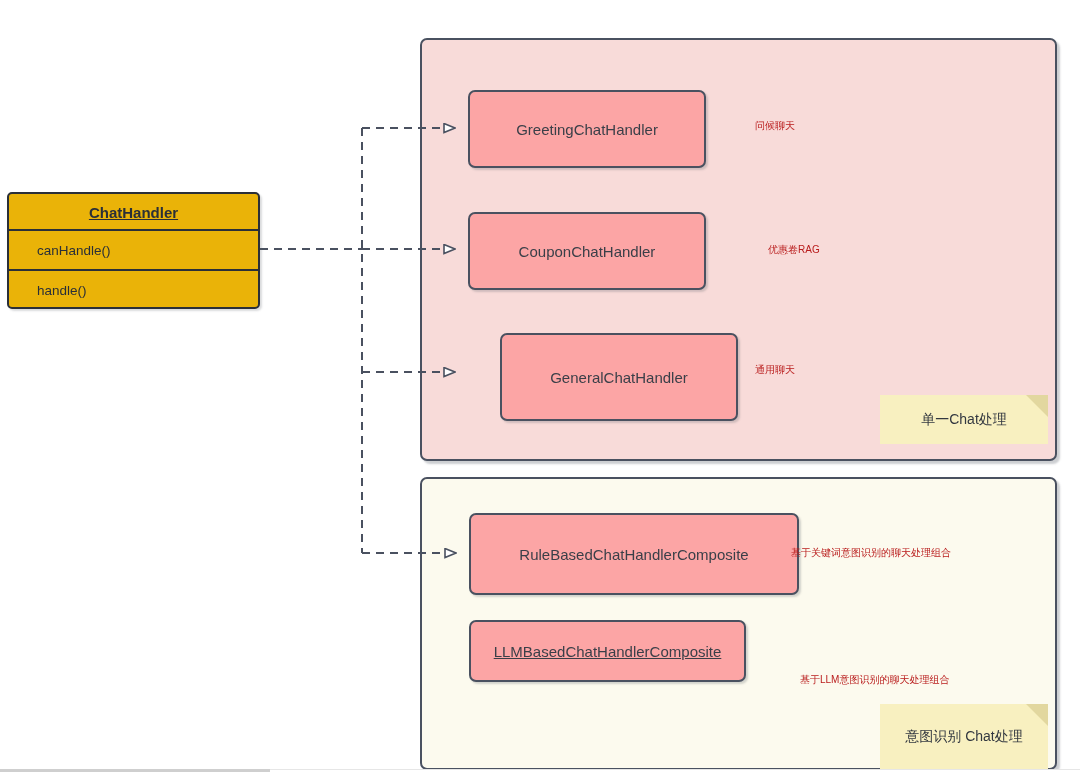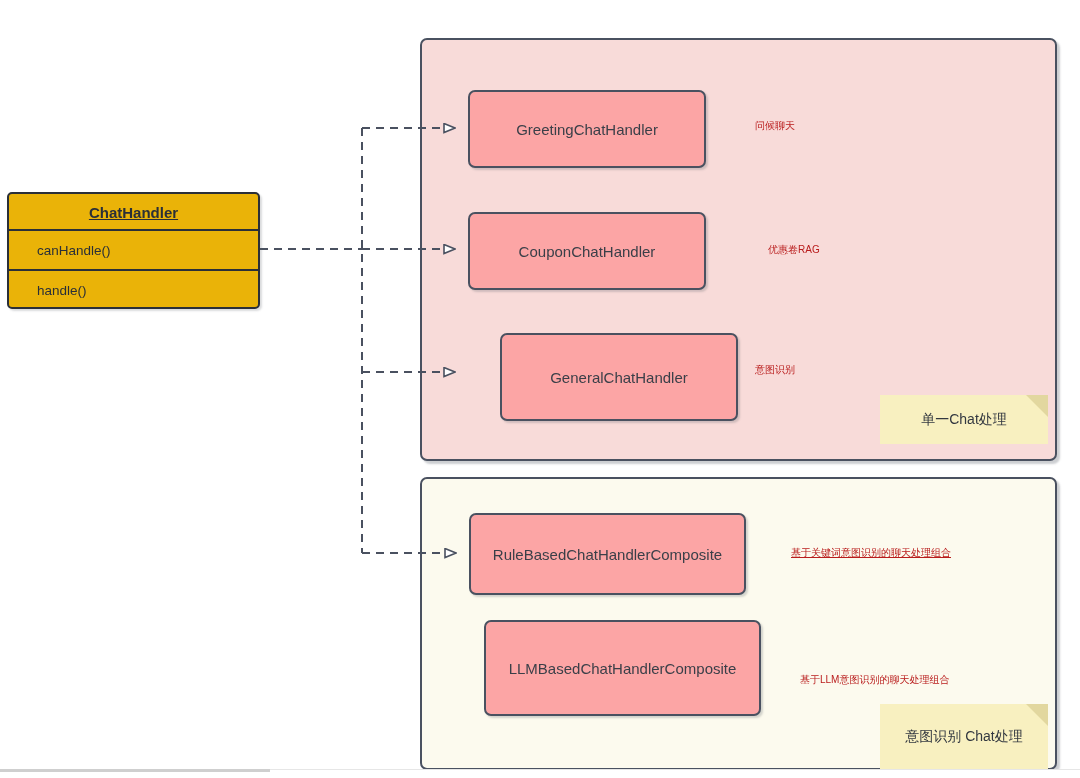--- a/index.html
+++ b/index.html
@@ -92,34 +92,34 @@
     box-shadow: 2px 2px 2px rgba(90, 95, 105, 0.25);
     display: flex;
     align-items: center;
     justify-content: center;
     font-size: 15px;
     color: #3a3f48;
   }
   #node-greeting { left: 468px; top: 90px;  width: 238px; height: 78px; }
   #node-coupon   { left: 468px; top: 212px; width: 238px; height: 78px; }
   #node-general  { left: 468px; top: 333px; width: 238px; height: 88px; margin-left: 32px; }
-  #node-rulecomposite { left: 469px; top: 513px; width: 277px; height: 82px; }
-  #node-llmcomposite  { left: 484px; top: 620px; width: 277px; height: 96px; }
+  #node-rulecomposite { left: 469px; top: 513px; width: 330px; height: 82px; }
+  #node-llmcomposite  { left: 469px; top: 620px; width: 277px; height: 62px; text-decoration: underline; }
 
   
   .annotation {
     position: absolute;
     font-size: 10px;
     color: #b91c1c;
     white-space: nowrap;
   }
   #ann-greeting { left: 755px; top: 119px; }
   #ann-coupon   { left: 752px; top: 243px; margin-left: 16px; }
   #ann-general  { left: 755px; top: 363px; }
-  #ann-rule     { left: 791px; top: 546px; text-decoration: underline; }
+  #ann-rule     { left: 791px; top: 546px; }
   #ann-llm      { left: 800px; top: 653px; margin-top: 20px; }
 
   
   .note {
     position: absolute;
     background: #f8f0c0;
     font-size: 14px;
     color: #333840;
     display: flex;
     align-items: center;
@@ -204,21 +204,21 @@
     <div class="class-member divided">canHandle()</div>
     <div class="class-member">handle()</div>
   </div>
 
   <div class="node-box" id="node-greeting">GreetingChatHandler</div>
   <div class="node-box" id="node-coupon">CouponChatHandler</div>
   <div class="node-box" id="node-general">GeneralChatHandler</div>
 
   <div class="annotation" id="ann-greeting">问候聊天</div>
   <div class="annotation" id="ann-coupon">优惠卷RAG</div>
-  <div class="annotation" id="ann-general">意图识别</div>
+  <div class="annotation" id="ann-general">通用聊天</div>
 
   <div class="note" id="note-single">
     <span>单一Chat处理</span>
     <span class="fold"></span>
   </div>
 
   <div class="node-box" id="node-rulecomposite">RuleBasedChatHandlerComposite</div>
   <div class="node-box" id="node-llmcomposite">LLMBasedChatHandlerComposite</div>
 
   <div class="annotation" id="ann-rule">基于关键词意图识别的聊天处理组合</div>

